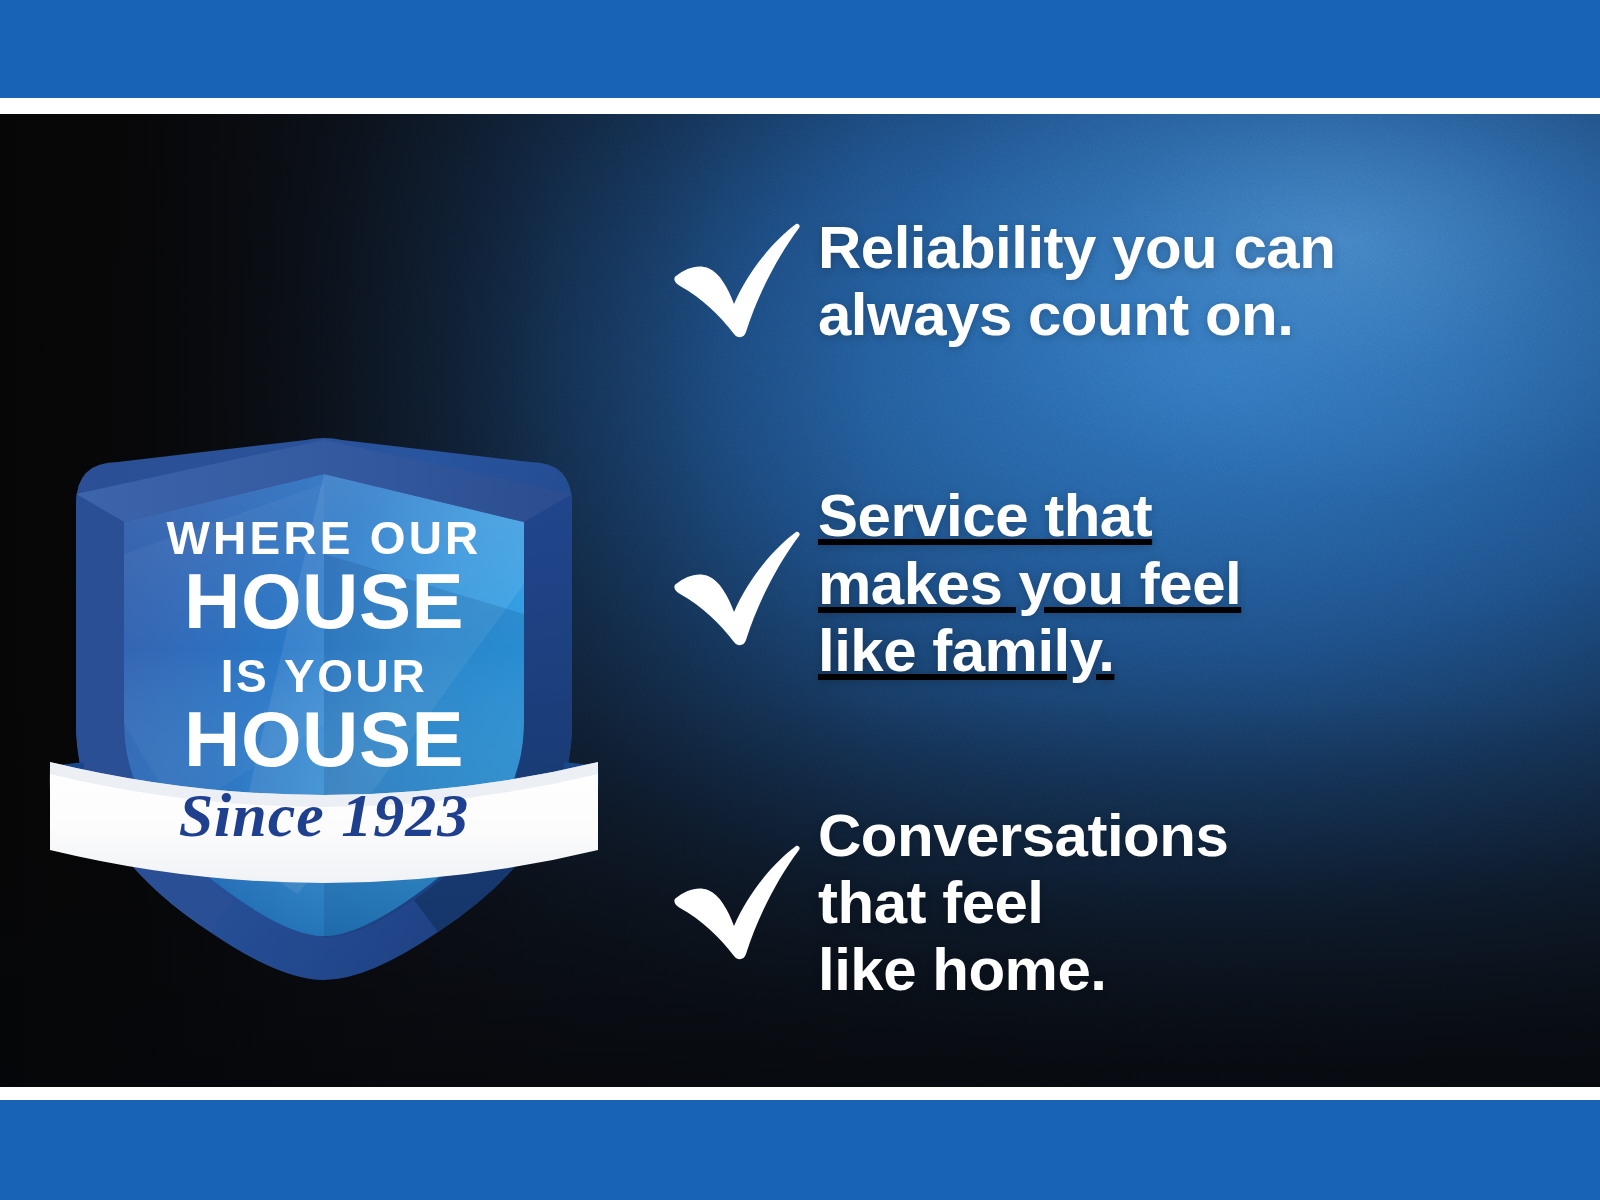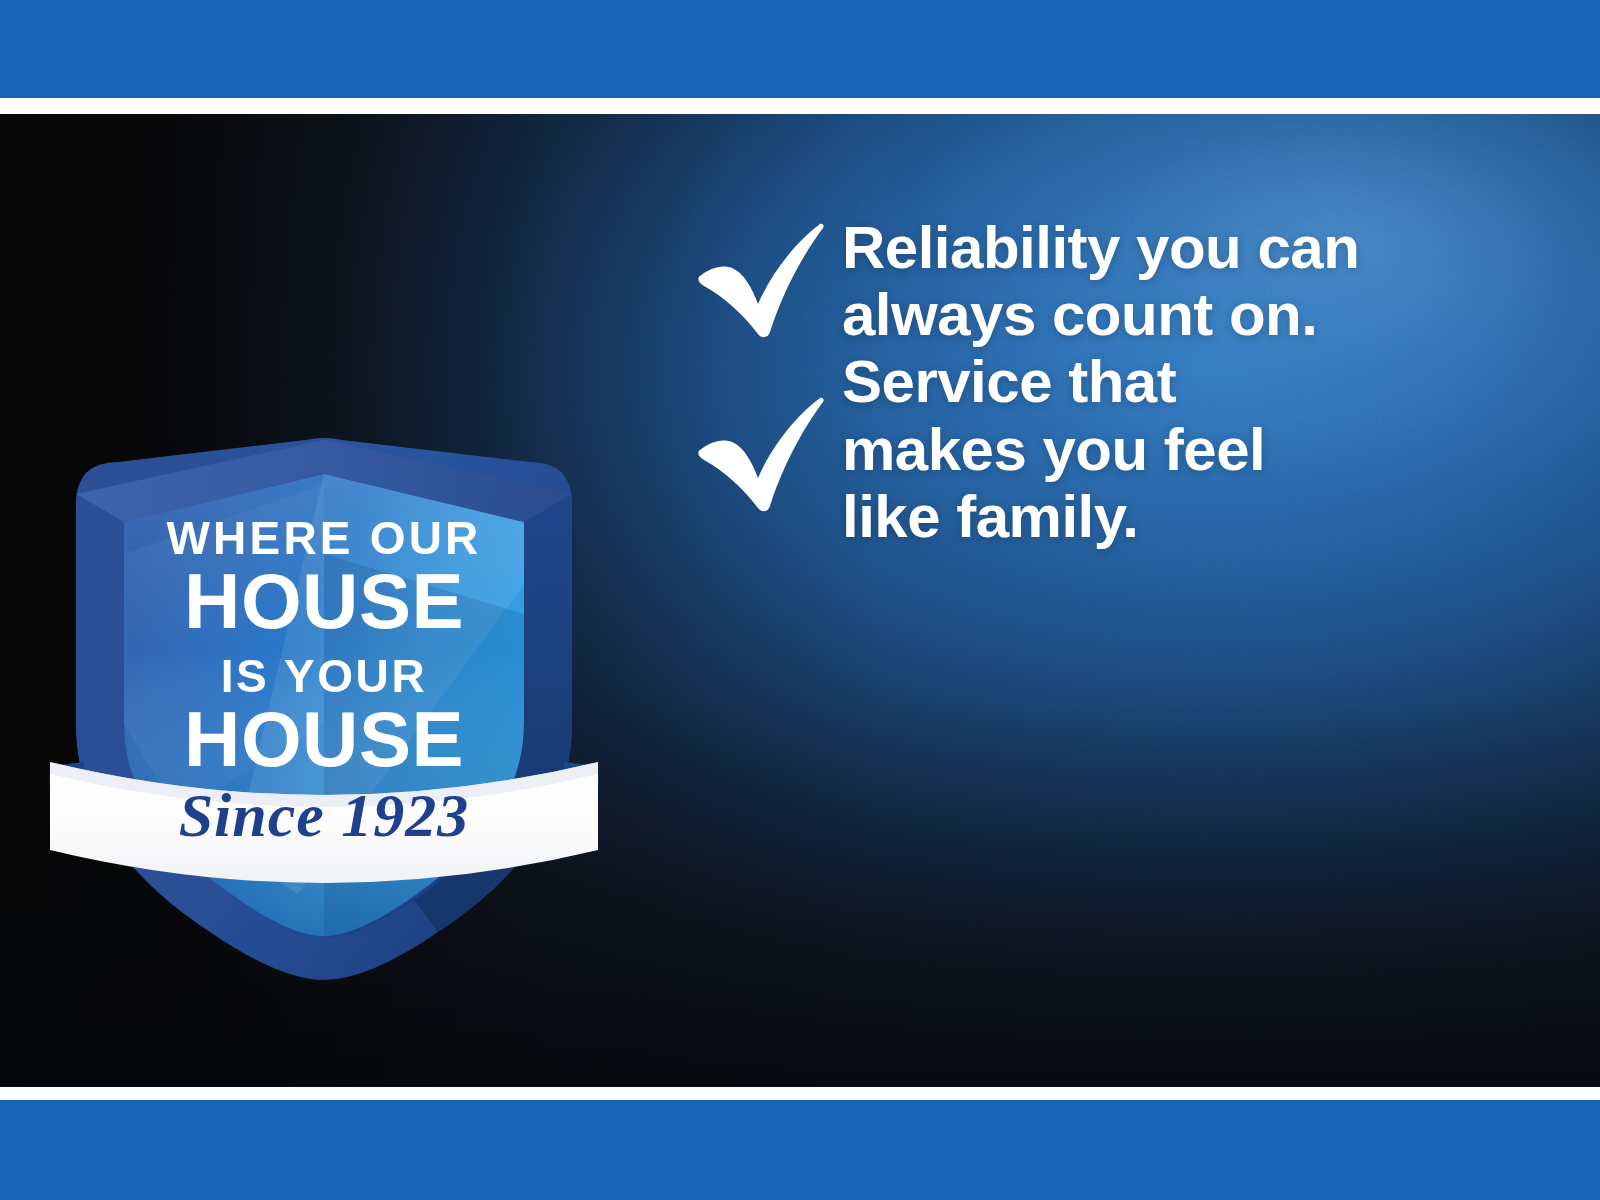--- a/index.html
+++ b/index.html
@@ -69,37 +69,37 @@
   #grain{
     position:absolute;left:0;top:0;width:1600px;height:973px;
     opacity:.42;mix-blend-mode:overlay;pointer-events:none;
   }
 
   
   #emblem{position:absolute;left:28px;top:140px;width:620px;height:680px;}
   #emblem svg{display:block;width:620px;height:680px;overflow:visible;}
 
   
-  #benefits{position:absolute;left:692px;top:100px;width:860px;}
+  #benefits{position:absolute;left:668px;top:100px;width:860px;}
   .benefit{position:relative;display:flex;align-items:flex-start;}
   .benefit .chk{flex:0 0 auto;width:150px;}
   .benefit .chk svg{display:block;}
   .benefit .txt{
     color:#FFFFFF;
     font-family:"Liberation Sans", sans-serif;
     font-weight:bold;
     font-size:60px;
     line-height:1.12;
     letter-spacing:-0.5px;
     white-space:pre-line;
     text-shadow:0 2px 10px rgba(0,0,0,.22);
   }
   #b1{margin-top:0;}
   #b1 .chk{padding-top:6px;}
-  #b2{}
+  #b2{margin-top:134px;text-decoration:underline;}
   #b2 .chk{padding-top:46px;}
   #b3{margin-top:118px;}
   #b3 .chk{padding-top:40px;}
 </style>
 </head>
 <body>
 
 <div id="poster">
 
   <div id="bar-top" class="bar"></div>
@@ -269,19 +269,32 @@
                      C 80 52 104 22 128 4 C 130 3 133 5 131 8
                      C 110 36 90 74 78 112 C 76 118 70 119 66 114
                      C 52 96 34 78 12 66 C 6 63 5 58 8 56 Z" fill="#FFFFFF"></path>
           </svg>
         </div>
         <div class="txt">Service that
 makes you feel
 like family.</div>
       </div>
 
+      <div class="benefit" id="b3">
+        <div class="chk">
+          <svg width="136" height="120" viewBox="0 0 136 120">
+            <path d="M 8 56 C 18 48 30 44 40 48 C 52 53 60 68 66 84
+                     C 80 52 104 22 128 4 C 130 3 133 5 131 8
+                     C 110 36 90 74 78 112 C 76 118 70 119 66 114
+                     C 52 96 34 78 12 66 C 6 63 5 58 8 56 Z" fill="#FFFFFF"></path>
+          </svg>
+        </div>
+        <div class="txt">Conversations
+that feel
+like home.</div>
+      </div>
 
     </div>
 
   </div>
 
   <div id="bar-bottom" class="bar"></div>
 </div>
 
 </body></html>

